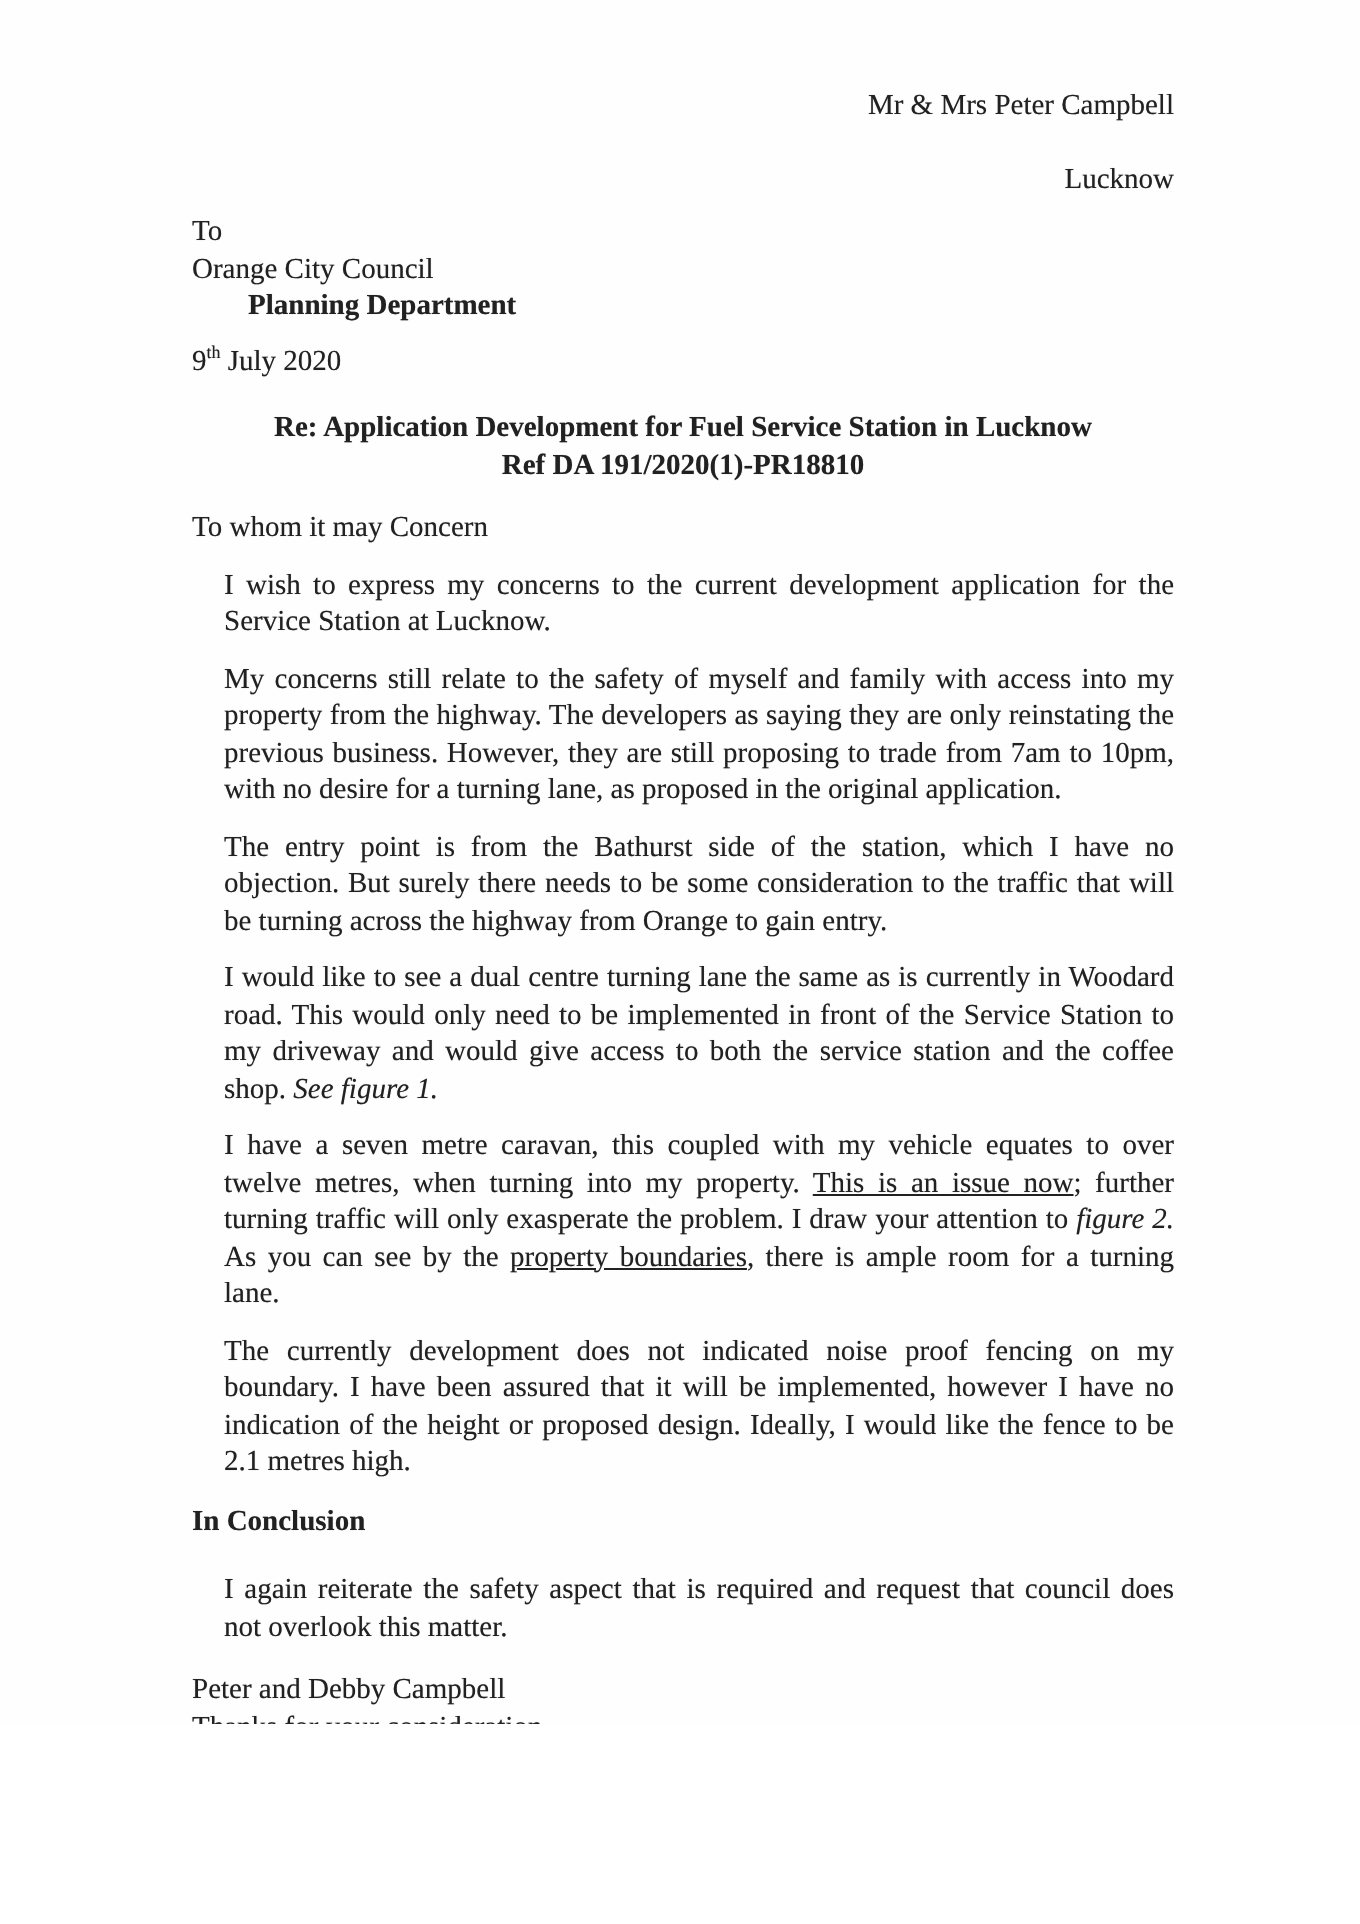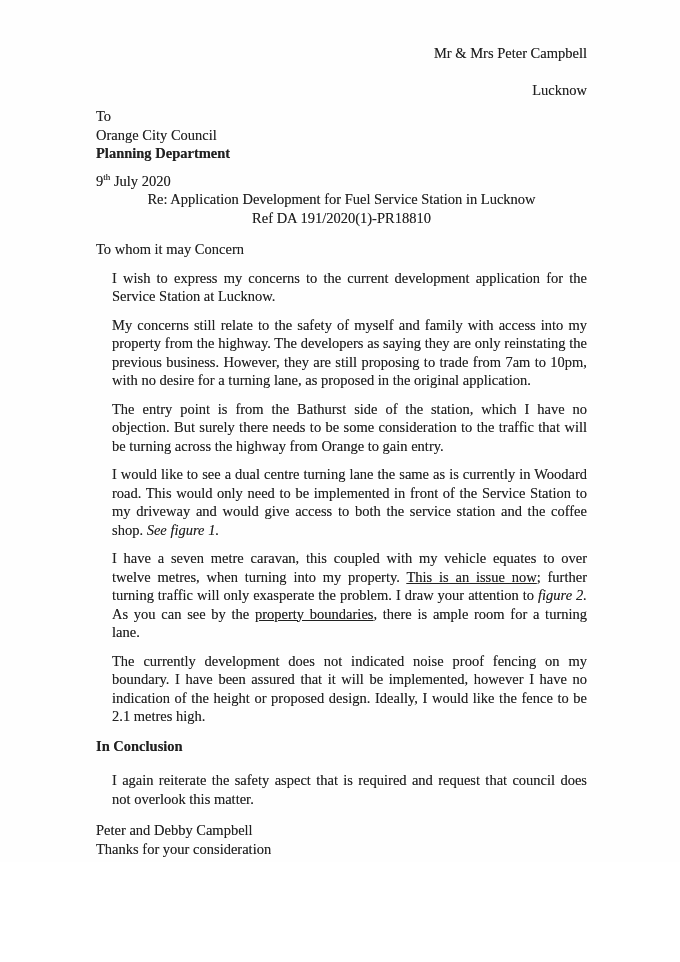--- a/index.html
+++ b/index.html
@@ -10,29 +10,29 @@
     box-sizing: border-box;
     padding: 44px 93px 0 96px;
     background: #fefefe;
     font-family: "Liberation Serif", "DejaVu Serif", serif;
     font-size: 14.5px;
     line-height: 18.5px;
     color: #212121;
     text-shadow: 0 0 0.4px rgba(20,20,20,0.45); 
     overflow: hidden;
   }
-  .bold    { font-weight: bold; }
+  .bold    { font-weight: bold; margin-left: 28px; }
   .it      { font-style: italic; }
   .ul      { text-decoration: underline; }
   .sender      { text-align: right; }
   .location    { text-align: right; margin-top: 18px; }
   .recipient   { margin-top: 8px; }
   .date        { margin-top: 9px; }
   .date sup    { font-size: 0.62em; line-height: 0; vertical-align: super; }
-  .subject     { text-align: center; font-weight: normal; }
+  .subject     { margin-top: 15px; text-align: center; font-weight: bold; }
   .salutation  { margin: 13px 0 0 0; }
   .para        { margin: 10px 0 0 16px; text-align: justify; }
   .heading     { margin: 11px 0 16px 0; font-weight: bold; }
   .closing     { margin-top: 13px; }
 </style>
 </head>
 <body>
 
 <div class="page">
 

